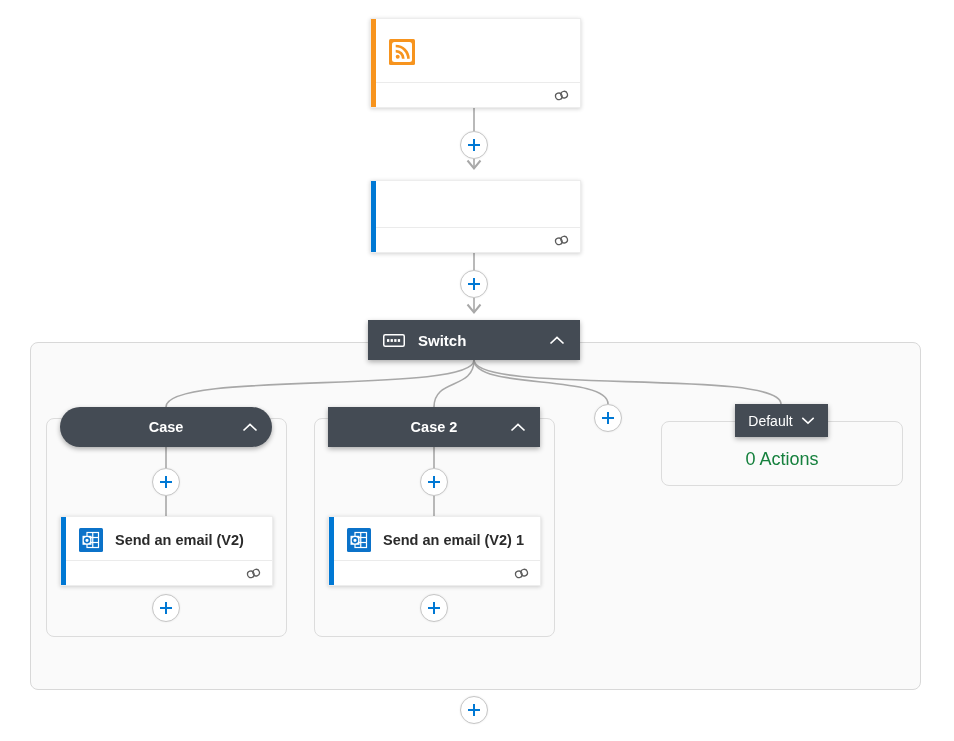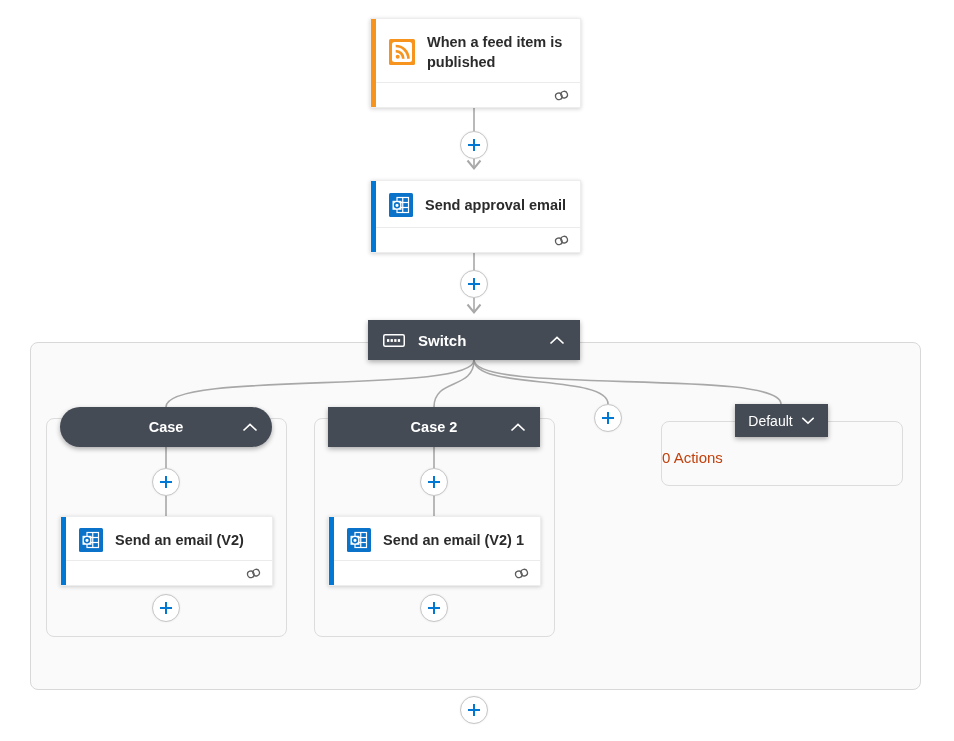--- a/index.html
+++ b/index.html
@@ -14,21 +14,21 @@
     border:1px solid #d8d8d8;border-radius:8px;background:#fafafa;z-index:0;
   }
   .branch-panel{
     position:absolute;border:1px solid #dcdcdc;border-radius:8px;z-index:1;
     box-sizing:border-box;background:transparent;
   }
   #case1-panel{left:46px;top:418px;width:241px;height:219px;}
   #case2-panel{left:314px;top:418px;width:241px;height:219px;}
   #default-panel{left:661px;top:421px;width:242px;height:65px;}
   .default-body{
-    text-align:left;color:#c2410c;font-size:15px;padding-top:27px;
+    text-align:center;color:#15803d;font-size:18px;padding-top:27px;
   }
   
   .connectors{position:absolute;left:0;top:0;z-index:2;pointer-events:none;}
   
   .card{
     position:absolute;z-index:3;background:#ffffff;border:1px solid #ededed;
     box-shadow:0 1px 4px rgba(0,0,0,.18);box-sizing:border-box;
   }
   .accent{position:absolute;left:0;top:0;bottom:0;width:5px;}
   .card-body{display:flex;align-items:center;gap:12px;padding-left:18px;box-sizing:border-box;}
@@ -112,54 +112,39 @@
 <div class="card" id="trigger-card">
   <div class="accent" style="background:#F7941E"></div>
   <div class="card-body">
     <svg class="conn-icon" viewBox="0 0 26 26">
       <rect x="0" y="0" width="26" height="26" rx="1.5" fill="#F7941E"></rect>
       <rect x="3" y="3" width="20" height="20" rx="2.5" fill="#ffffff"></rect>
       <circle cx="8.7" cy="17.7" r="2" fill="#F7941E"></circle>
       <path d="M6.7 12.1 a7.6 7.6 0 0 1 7.6 7.6" stroke="#F7941E" stroke-width="2.7" fill="none"></path>
       <path d="M6.7 7.0 a12.7 12.7 0 0 1 12.7 12.7" stroke="#F7941E" stroke-width="2.7" fill="none"></path>
     </svg>
-    <div class="card-title">When a feed item is published</div>
   </div>
   <div class="card-footer">
     <svg width="17" height="13" viewBox="0 0 17 13">
       <g fill="none" stroke="#5c5c5c" stroke-width="1.3" transform="rotate(-18 8.5 6.5)">
         <circle cx="5.7" cy="6.5" r="3.3"></circle>
         <circle cx="11.3" cy="6.5" r="3.3"></circle>
       </g>
     </svg>
   </div>
 </div>
 
 <div class="plus-btn" id="plus-1">
   <svg width="14" height="14" viewBox="0 0 14 14">
     <path d="M7,1 V13 M1,7 H13" stroke="#0078D4" stroke-width="2" fill="none"></path>
   </svg>
 </div>
 
 <div class="card" id="approval-card">
   <div class="accent" style="background:#0078D4"></div>
-  <div class="card-body">
-    <svg class="conn-icon-sm" viewBox="0 0 24 24">
-      <rect width="24" height="24" rx="1.5" fill="#0B72C9"></rect>
-      <g stroke="#ffffff" stroke-width="1.2" fill="none">
-        <rect x="8" y="4.5" width="11.5" height="15"></rect>
-        <line x1="8" y1="9.5" x2="19.5" y2="9.5"></line>
-        <line x1="8" y1="14.5" x2="19.5" y2="14.5"></line>
-        <line x1="13.75" y1="4.5" x2="13.75" y2="19.5"></line>
-      </g>
-      <rect x="3.5" y="7.8" width="9" height="9" fill="#ffffff"></rect>
-      <circle cx="8" cy="12.3" r="2.4" stroke="#0B72C9" stroke-width="1.6" fill="#ffffff"></circle>
-    </svg>
-    <div class="card-title">Send approval email</div>
-  </div>
   <div class="card-footer">
     <svg width="17" height="13" viewBox="0 0 17 13">
       <g fill="none" stroke="#5c5c5c" stroke-width="1.3" transform="rotate(-18 8.5 6.5)">
         <circle cx="5.7" cy="6.5" r="3.3"></circle>
         <circle cx="11.3" cy="6.5" r="3.3"></circle>
       </g>
     </svg>
   </div>
 </div>
 

